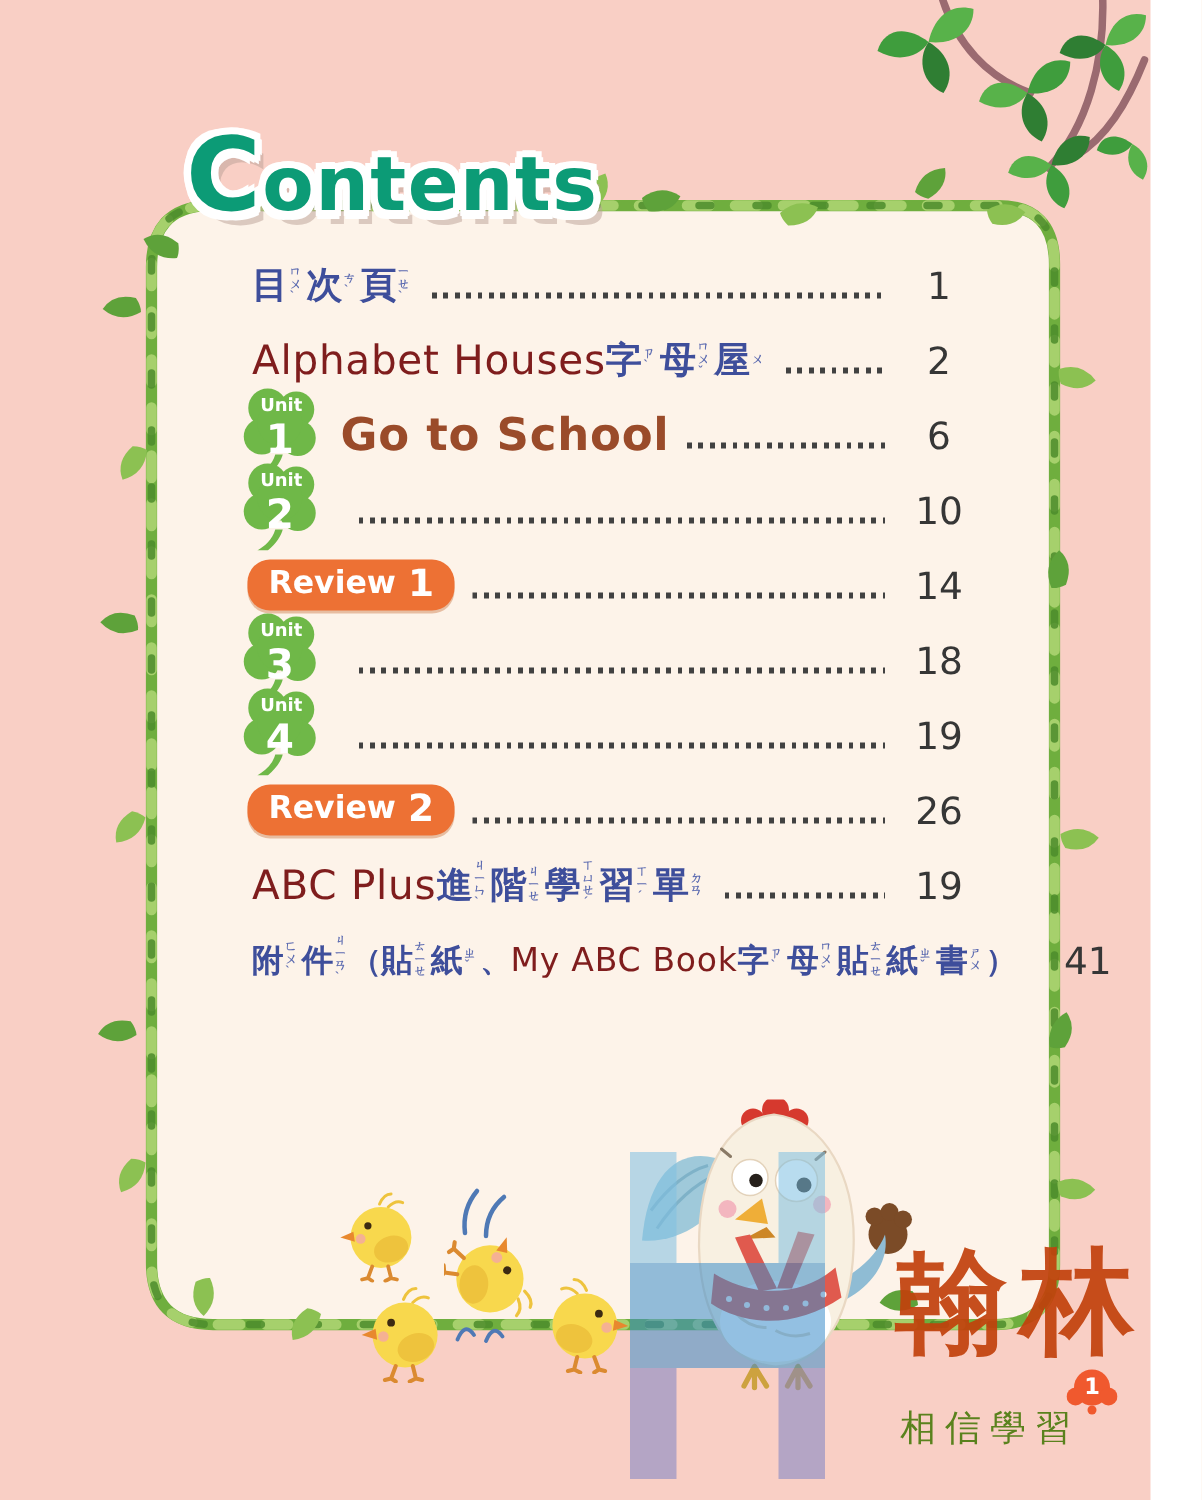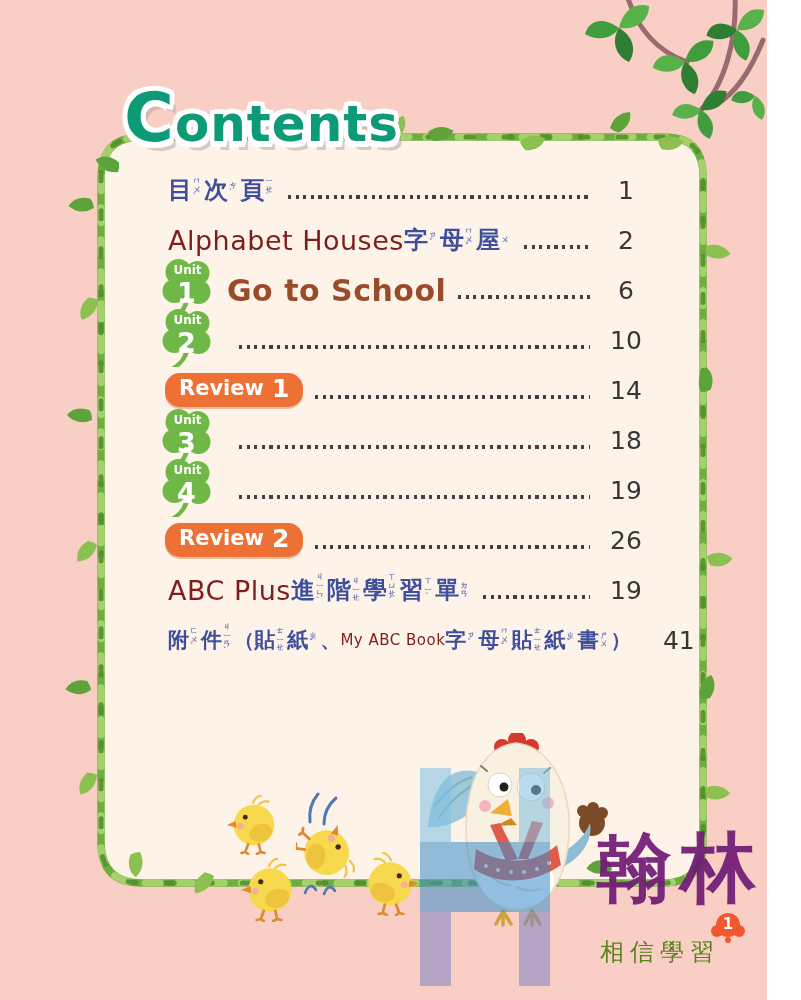--- a/index.html
+++ b/index.html
@@ -24,21 +24,21 @@
   .title .cap{font-size:68px;}
 
   
   .toc{position:absolute;left:168px;top:165px;width:482px;z-index:3;}
   .toc-row{height:50px;display:flex;align-items:center;overflow:visible;}
   .part-zh{font-size:24px;font-weight:bold;color:#3e4e9b;}
   .part-en{font-size:27px;font-weight:400;color:#7f1d1d;letter-spacing:.5px;}
   .part-punct{font-size:22px;font-weight:bold;color:#3e4e9b;}
   .row-label{display:inline-flex;align-items:center;flex-wrap:nowrap;white-space:nowrap;}
   .row-label.small .part-zh{font-size:21px;}
-  .row-label.small .part-en{font-size:15px;text-align:right;}
+  .row-label.small .part-en{font-size:22px;text-align:right;}
   .row-label.small .part-punct{font-size:20px;}
   .zy{display:inline-block;font-size:8px;line-height:1.05;color:#5b6ab0;white-space:pre-line;
       margin:0 3px 0 1px;vertical-align:middle;font-weight:bold;}
   .unit-badge{width:55px;height:60px;margin:-6px 12px 0 -8px;flex:0 0 auto;}
   .row-title{font-size:30px;font-weight:800;color:#9a4b2a;letter-spacing:.5px;white-space:nowrap;}
   .review-badge{background:#ed7134;border-radius:15px;padding:3px 14px 6px;display:inline-flex;
                 align-items:center;gap:8px;margin-left:-3px;box-shadow:0 2px 0 rgba(190,90,30,.35);}
   .review-label{color:#fff;font-weight:800;font-size:21px;line-height:1;}
   .review-num{color:#fff;font-weight:800;font-size:25px;line-height:1;}
   .leader{flex:1;height:3.4px;align-self:center;margin:14px 12px 0;
@@ -51,21 +51,21 @@
   .scribble{position:absolute;z-index:3;}
 
   
   .h-mark{position:absolute;left:420px;top:768px;width:130px;height:218px;z-index:4;opacity:.55;}
   .h-bar{position:absolute;top:0;width:31px;height:100%;
          background:linear-gradient(180deg,#7fc0e2 0%,#7fc0e2 34%,#3c8ecb 34%,#3c8ecb 66%,#7d84c6 66%,#7d84c6 100%);}
   .h-bar.left{left:0;} .h-bar.right{right:0;}
   .h-cross{position:absolute;left:0;top:34%;width:100%;height:32%;background:#3c8ecb;}
 
   
-  .brand{position:absolute;left:596px;top:830px;z-index:5;color:#701a75;font-weight:800;
+  .brand{position:absolute;left:596px;top:830px;z-index:5;color:#c2410c;font-weight:800;
          font-size:76px;line-height:1;letter-spacing:8px;opacity:.92;}
   .slogan{position:absolute;left:600px;top:936px;z-index:5;color:#4d7c0f;font-size:24px;
           letter-spacing:6px;opacity:.92;}
 
   
   .pg-badge{position:absolute;left:711px;top:912px;z-index:6;width:34px;height:32px;}
   .pg-badge .num{position:absolute;left:0;top:3px;width:34px;text-align:center;color:#fff;
                  font-weight:800;font-size:15px;}
 </style>
 </head>

